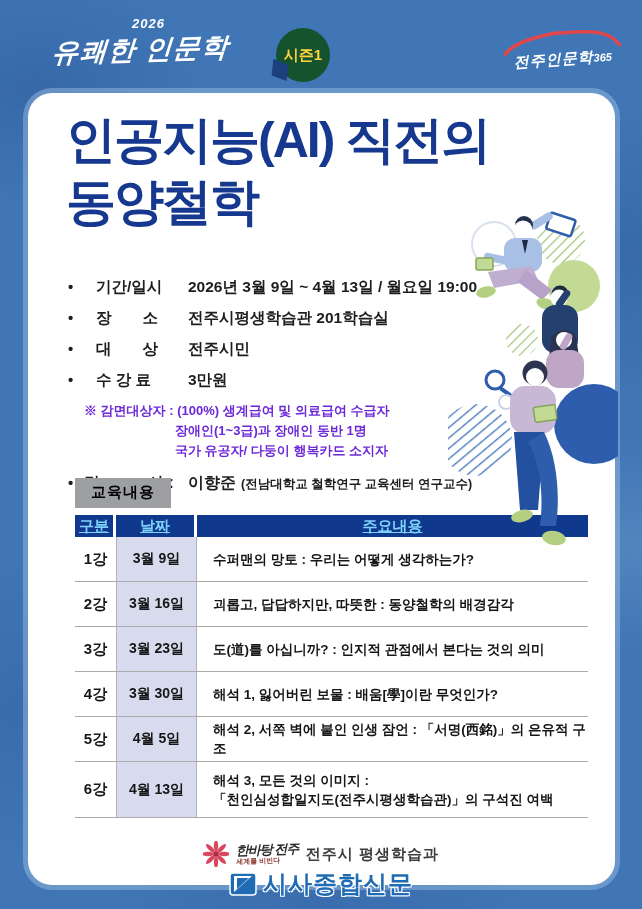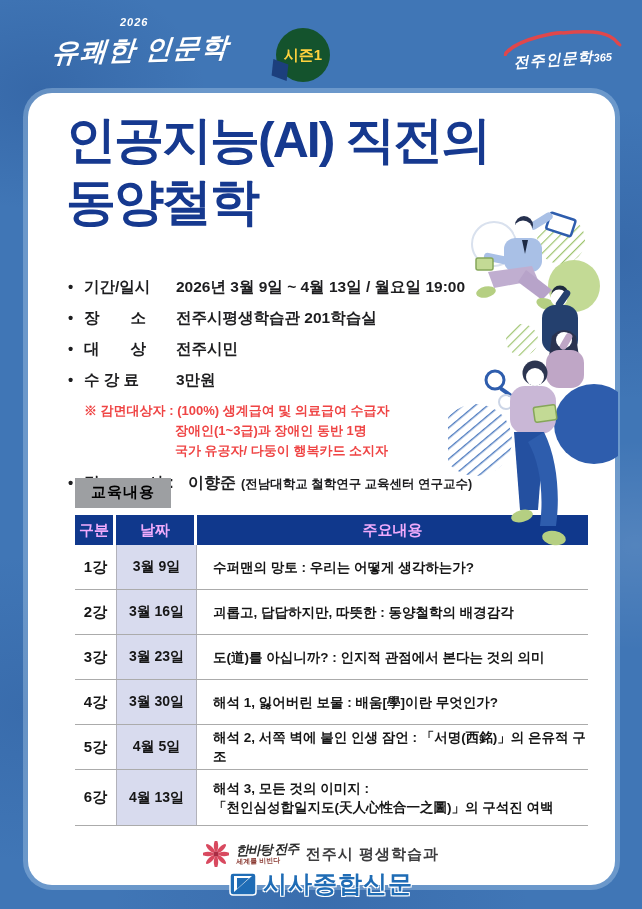--- a/index.html
+++ b/index.html
@@ -16,21 +16,21 @@
       radial-gradient(240px 170px at 6% 10%, rgba(20,55,120,.22), transparent 70%),
       radial-gradient(280px 210px at 96% 28%, rgba(20,55,120,.20), transparent 70%),
       radial-gradient(200px 150px at 99% 60%, rgba(255,255,255,.10), transparent 70%),
       radial-gradient(260px 220px at 4% 78%, rgba(20,55,120,.16), transparent 70%),
       radial-gradient(300px 180px at 50% 99%, rgba(20,55,120,.14), transparent 70%);
   }
 
   
   .brand{ position:absolute; left:52px; top:16px; z-index:2; color:#fff; }
   .brand-year{
-    position:absolute; left:68px; top:0px; font-size:11px; font-weight:700;
+    position:absolute; left:80px; top:0px; font-size:13px; font-weight:700;
     font-style:italic; letter-spacing:1px;
   }
   .brand-name{
     display:inline-block; margin-top:16px; font-size:27px; font-weight:800;
     font-style:italic; transform:skewX(-6deg) rotate(-2deg); letter-spacing:1px;
     text-shadow:0 1px 0 rgba(0,0,0,.08);
   }
   .season-badge{
     position:absolute; left:224px; top:12px; width:54px; height:54px;
     background:#14532d; border-radius:50%;
@@ -59,44 +59,44 @@
 
   .title{ position:absolute; left:38px; top:16px; color:#16398f;
     font-size:50px; line-height:62px; font-weight:900; letter-spacing:-2px; }
   .title .t-line{ display:block; }
 
   
   .info{ position:absolute; left:40px; top:184px; width:470px; }
   .info-item{ display:flex; align-items:baseline; margin-bottom:10px;
     font-size:15.5px; font-weight:800; color:#1d1d1f; }
   .info-item::before{ content:"•"; width:16px; font-size:15px; color:#1d1d1f; }
-  .info-label{ width:92px; flex:none; }
+  .info-label{ width:92px; flex:none;margin-left:12px; }
   .info-value{ flex:1; }
 
-  .note{ margin:4px 0 10px 16px; font-size:13px; font-weight:700; color:#ef4444; line-height:20px; }
+  .note{ margin:4px 0 10px 16px; font-size:13px; font-weight:700; color:#6d28d9; line-height:20px; }
   .note-indent{ margin-left:91px; }
 
   .instructor{ display:flex; align-items:baseline; font-size:16px; font-weight:800; color:#1d1d1f; margin-top:12px; }
   .instructor::before{ content:"•"; width:16px; font-size:15px; }
   .instructor-label{ width:104px; flex:none; }
   .instructor-name{ margin-right:5px; }
   .instructor-affil{ font-size:12.5px; font-weight:700; }
 
   
   .section-badge{
     position:absolute; left:47px; top:385px;
     background:#9d9fa2; color:#000000; font-size:15px; font-weight:800;
     padding:5px 16px 6px 16px; letter-spacing:1px;
   }
 
   
   .tbl{ position:absolute; left:47px; top:422px; width:513px; color:#161616; }
   .trow{ display:grid; grid-template-columns:41px 81px 1fr; }
-  .thead .tc{ background:#10388c; color:#f0abfc; font-size:15px; font-weight:800;
-    height:30px; display:flex; align-items:center; justify-content:center; }
+  .thead .tc{ background:#10388c; color:#7dd3fc; font-size:15px; font-weight:800;
+    height:22px; display:flex; align-items:center; justify-content:center;text-decoration:underline; }
   .thead .tc1, .thead .tc2{ border-right:3px solid #ffffff; }
   .tbody{ border-bottom:1px solid #ababab; }
   .tbody .tc{ display:flex; align-items:center; }
   .tbody .tc1{ justify-content:center; font-size:15px; font-weight:800; }
   .tbody .tc2{ justify-content:center; font-size:14px; font-weight:700;
     background:#d8dbee; border-left:1px solid #b2b2ba; border-right:1px solid #b2b2ba; }
   .tbody .tc3{ padding-left:16px; font-size:13.5px; font-weight:800;
     white-space:pre-line; line-height:19px; }
   .rh{ min-height:45px; }
   .rh-tall{ min-height:56px; }
@@ -205,21 +205,21 @@
       </div>
       <div class="trow tbody rh">
         <div class="tc tc1">5강</div>
         <div class="tc tc2">4월 5일</div>
         <div class="tc tc3">해석 2, 서쪽 벽에 붙인 인생 잠언 : 「서명(西銘)」의 은유적 구조</div>
       </div>
       <div class="trow tbody rh-tall">
         <div class="tc tc1">6강</div>
         <div class="tc tc2">4월 13일</div>
         <div class="tc tc3">해석 3, 모든 것의 이미지 :
-「천인심성합일지도(天人心性合一之圖)」의 구석진 여백</div>
+「천인심성합일지도(전주시평생학습관)」의 구석진 여백</div>
       </div>
     </div>
   </div>
 
   <svg class="illus" width="170" height="350" viewBox="0 0 170 350">
     <defs>
       <pattern id="gs" width="7" height="7" patternUnits="userSpaceOnUse" patternTransform="rotate(45)">
         <line x1="0" y1="0" x2="0" y2="7" stroke="#9fc46f" stroke-width="2.4"></line>
       </pattern>
       <pattern id="bs" width="8" height="8" patternUnits="userSpaceOnUse" patternTransform="rotate(50)">

